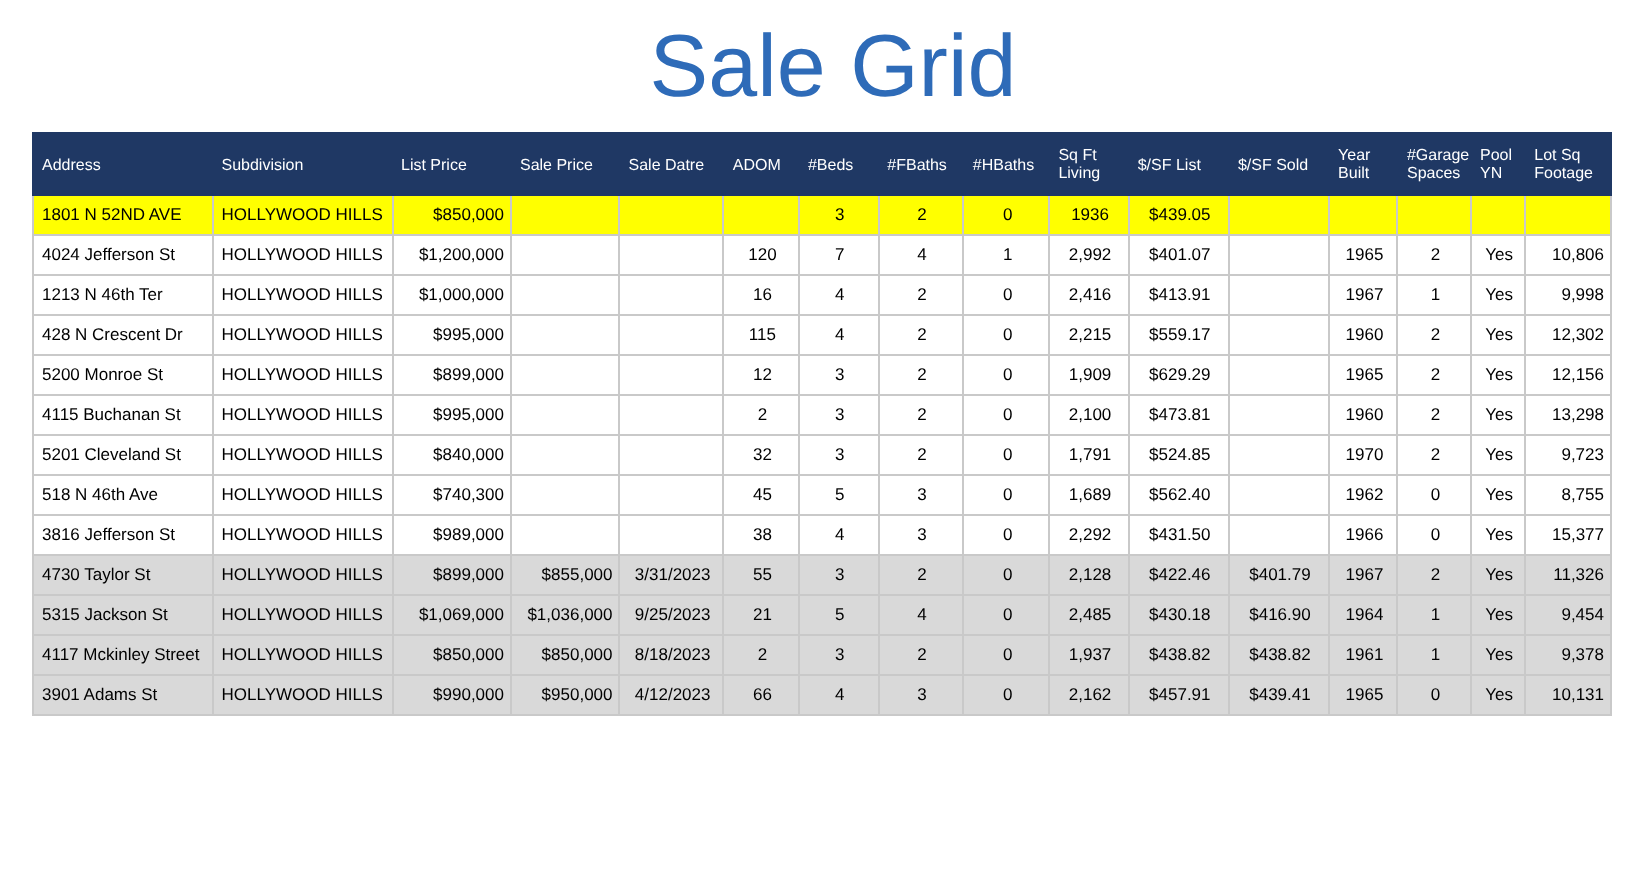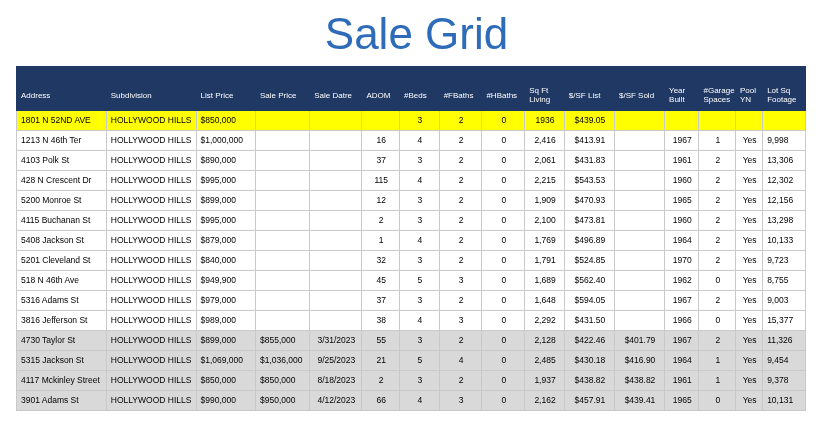--- a/index.html
+++ b/index.html
@@ -34,21 +34,21 @@
     table-layout: fixed;
     font-size: 8.5px;
     color: #000;
   }
   table.sale-grid th {
     background: #1f3864;
     color: #ffffff;
     font-size: 8px;
     font-weight: normal;
     text-align: left;
-    padding: 16px 3px 3px 4px;
+    padding: 3px 3px 3px 4px;
     line-height: 9px;
     border: 1px solid #1f3864;
     vertical-align: middle;
     height: 24px;
   }
   table.sale-grid td {
     padding: 2px 3px 2px 4px;
     border: 1px solid #c9c9c9;
     height: 15px;
     line-height: 11px;
@@ -57,21 +57,21 @@
     overflow: hidden;
   }
   tr.highlight td {
     background: #ffff00;
   }
   tr.shade td {
     background: #d9d9d9;
   }
   .c-left   { text-align: left; }
   .c-center { text-align: center; }
-  .c-right  { }
+  .c-right  { text-align: right; }
 </style>
 </head>
 <body>
 
 <h1 id="page-title">Sale Grid</h1>
 
 <div class="grid-wrap">
   <table class="sale-grid">
     <colgroup id="grid-cols">
         <col style="width: 86px;">
@@ -124,85 +124,85 @@
           <td class="c-center">0</td>
           <td class="c-center">1936</td>
           <td class="c-center">$439.05</td>
           <td class="c-center"></td>
           <td class="c-center"></td>
           <td class="c-center"></td>
           <td class="c-center"></td>
           <td class="c-right"></td>
         </tr>
         <tr class="">
+          <td class="c-left">4024 Jefferson St</td>
+          <td class="c-left">HOLLYWOOD HILLS</td>
+          <td class="c-right">$1,200,000</td>
+          <td class="c-right"></td>
+          <td class="c-center"></td>
+          <td class="c-center">120</td>
+          <td class="c-center">7</td>
+          <td class="c-center">4</td>
+          <td class="c-center">1</td>
+          <td class="c-center">2,992</td>
+          <td class="c-center">$401.07</td>
+          <td class="c-center"></td>
+          <td class="c-center">1965</td>
+          <td class="c-center">2</td>
+          <td class="c-center">Yes</td>
+          <td class="c-right">10,806</td>
+        </tr>
+        <tr class="">
           <td class="c-left">1213 N 46th Ter</td>
           <td class="c-left">HOLLYWOOD HILLS</td>
           <td class="c-right">$1,000,000</td>
           <td class="c-right"></td>
           <td class="c-center"></td>
           <td class="c-center">16</td>
           <td class="c-center">4</td>
           <td class="c-center">2</td>
           <td class="c-center">0</td>
           <td class="c-center">2,416</td>
           <td class="c-center">$413.91</td>
           <td class="c-center"></td>
           <td class="c-center">1967</td>
           <td class="c-center">1</td>
           <td class="c-center">Yes</td>
           <td class="c-right">9,998</td>
         </tr>
         <tr class="">
-          <td class="c-left">4103 Polk St</td>
-          <td class="c-left">HOLLYWOOD HILLS</td>
-          <td class="c-right">$890,000</td>
-          <td class="c-right"></td>
-          <td class="c-center"></td>
-          <td class="c-center">37</td>
-          <td class="c-center">3</td>
-          <td class="c-center">2</td>
-          <td class="c-center">0</td>
-          <td class="c-center">2,061</td>
-          <td class="c-center">$431.83</td>
-          <td class="c-center"></td>
-          <td class="c-center">1961</td>
-          <td class="c-center">2</td>
-          <td class="c-center">Yes</td>
-          <td class="c-right">13,306</td>
-        </tr>
-        <tr class="">
           <td class="c-left">428 N Crescent Dr</td>
           <td class="c-left">HOLLYWOOD HILLS</td>
           <td class="c-right">$995,000</td>
           <td class="c-right"></td>
           <td class="c-center"></td>
           <td class="c-center">115</td>
           <td class="c-center">4</td>
           <td class="c-center">2</td>
           <td class="c-center">0</td>
           <td class="c-center">2,215</td>
-          <td class="c-center">$543.53</td>
+          <td class="c-center">$559.17</td>
           <td class="c-center"></td>
           <td class="c-center">1960</td>
           <td class="c-center">2</td>
           <td class="c-center">Yes</td>
           <td class="c-right">12,302</td>
         </tr>
         <tr class="">
           <td class="c-left">5200 Monroe St</td>
           <td class="c-left">HOLLYWOOD HILLS</td>
           <td class="c-right">$899,000</td>
           <td class="c-right"></td>
           <td class="c-center"></td>
           <td class="c-center">12</td>
           <td class="c-center">3</td>
           <td class="c-center">2</td>
           <td class="c-center">0</td>
           <td class="c-center">1,909</td>
-          <td class="c-center">$470.93</td>
+          <td class="c-center">$629.29</td>
           <td class="c-center"></td>
           <td class="c-center">1965</td>
           <td class="c-center">2</td>
           <td class="c-center">Yes</td>
           <td class="c-right">12,156</td>
         </tr>
         <tr class="">
           <td class="c-left">4115 Buchanan St</td>
           <td class="c-left">HOLLYWOOD HILLS</td>
           <td class="c-right">$995,000</td>
@@ -214,90 +214,54 @@
           <td class="c-center">0</td>
           <td class="c-center">2,100</td>
           <td class="c-center">$473.81</td>
           <td class="c-center"></td>
           <td class="c-center">1960</td>
           <td class="c-center">2</td>
           <td class="c-center">Yes</td>
           <td class="c-right">13,298</td>
         </tr>
         <tr class="">
-          <td class="c-left">5408 Jackson St</td>
-          <td class="c-left">HOLLYWOOD HILLS</td>
-          <td class="c-right">$879,000</td>
-          <td class="c-right"></td>
-          <td class="c-center"></td>
-          <td class="c-center">1</td>
-          <td class="c-center">4</td>
-          <td class="c-center">2</td>
-          <td class="c-center">0</td>
-          <td class="c-center">1,769</td>
-          <td class="c-center">$496.89</td>
-          <td class="c-center"></td>
-          <td class="c-center">1964</td>
-          <td class="c-center">2</td>
-          <td class="c-center">Yes</td>
-          <td class="c-right">10,133</td>
-        </tr>
-        <tr class="">
           <td class="c-left">5201 Cleveland St</td>
           <td class="c-left">HOLLYWOOD HILLS</td>
           <td class="c-right">$840,000</td>
           <td class="c-right"></td>
           <td class="c-center"></td>
           <td class="c-center">32</td>
           <td class="c-center">3</td>
           <td class="c-center">2</td>
           <td class="c-center">0</td>
           <td class="c-center">1,791</td>
           <td class="c-center">$524.85</td>
           <td class="c-center"></td>
           <td class="c-center">1970</td>
           <td class="c-center">2</td>
           <td class="c-center">Yes</td>
           <td class="c-right">9,723</td>
         </tr>
         <tr class="">
           <td class="c-left">518 N 46th Ave</td>
           <td class="c-left">HOLLYWOOD HILLS</td>
-          <td class="c-right">$949,900</td>
+          <td class="c-right">$740,300</td>
           <td class="c-right"></td>
           <td class="c-center"></td>
           <td class="c-center">45</td>
           <td class="c-center">5</td>
           <td class="c-center">3</td>
           <td class="c-center">0</td>
           <td class="c-center">1,689</td>
           <td class="c-center">$562.40</td>
           <td class="c-center"></td>
           <td class="c-center">1962</td>
           <td class="c-center">0</td>
           <td class="c-center">Yes</td>
           <td class="c-right">8,755</td>
-        </tr>
-        <tr class="">
-          <td class="c-left">5316 Adams St</td>
-          <td class="c-left">HOLLYWOOD HILLS</td>
-          <td class="c-right">$979,000</td>
-          <td class="c-right"></td>
-          <td class="c-center"></td>
-          <td class="c-center">37</td>
-          <td class="c-center">3</td>
-          <td class="c-center">2</td>
-          <td class="c-center">0</td>
-          <td class="c-center">1,648</td>
-          <td class="c-center">$594.05</td>
-          <td class="c-center"></td>
-          <td class="c-center">1967</td>
-          <td class="c-center">2</td>
-          <td class="c-center">Yes</td>
-          <td class="c-right">9,003</td>
         </tr>
         <tr class="">
           <td class="c-left">3816 Jefferson St</td>
           <td class="c-left">HOLLYWOOD HILLS</td>
           <td class="c-right">$989,000</td>
           <td class="c-right"></td>
           <td class="c-center"></td>
           <td class="c-center">38</td>
           <td class="c-center">4</td>
           <td class="c-center">3</td>

